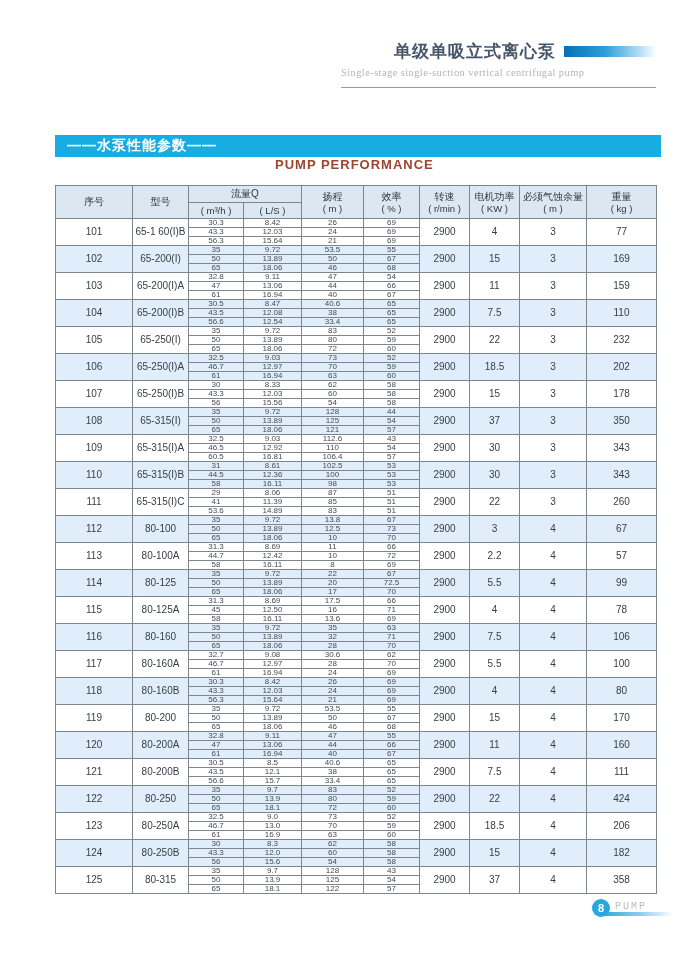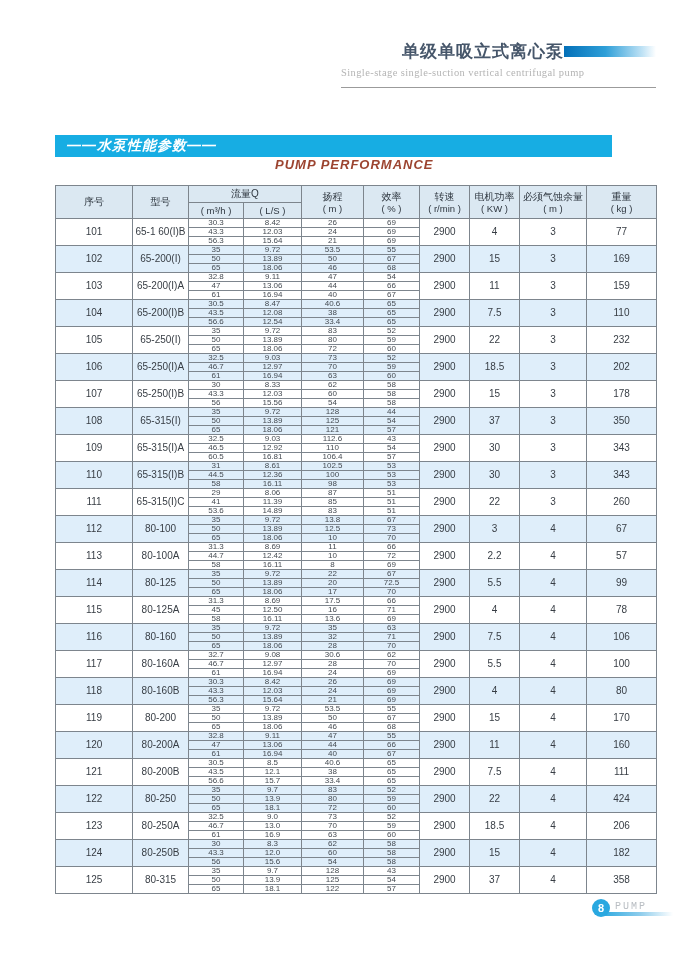--- a/index.html
+++ b/index.html
@@ -2,27 +2,27 @@
 <html><head>
 <meta charset="utf-8">
 <style>
   html,body{margin:0;padding:0;}
   body{
     width:700px;height:956px;position:relative;background:#ffffff;
     font-family:"Liberation Sans",sans-serif;color:#333;overflow:hidden;
   }
   
   .doc-header{position:absolute;top:40px;right:44px;width:315px;}
-  .cn-row{display:flex;justify-content:flex-end;align-items:center;}
+  .cn-row{display:flex;justify-content:flex-end;align-items:center;gap:8px;}
   .cn-title{font-family:"Liberation Serif",serif;font-weight:bold;font-size:17px;color:#46566a;letter-spacing:1px;white-space:nowrap;}
   .grad-bar{width:92px;height:11px;flex:0 0 auto;background:linear-gradient(90deg,#0470b8 0%,#2e9fd8 45%,#bfe2f5 85%,#ffffff 100%);}
   .en-subtitle{margin-top:4px;text-align:left;font-family:"Liberation Serif",serif;font-size:10.5px;color:#b4b4b4;letter-spacing:.4px;}
   .doc-rule{margin-top:9px;border-bottom:1.5px solid #9b9b9b;}
   
-  .section-bar{position:absolute;left:55px;top:135px;width:557px;height:22px;background:#17ade3;display:flex;align-items:center;font-style:italic;}
+  .section-bar{position:absolute;left:55px;top:135px;width:606px;height:22px;background:#17ade3;display:flex;align-items:center;}
   .section-cn{color:#ffffff;font-weight:bold;font-size:14px;margin-left:12px;letter-spacing:1px;white-space:nowrap;}
   .section-en{color:#9c4430;font-weight:bold;font-size:13px;margin-left:58px;letter-spacing:1px;white-space:nowrap;margin-top:36px;}
   
   .tbl-wrap{position:absolute;left:55px;top:185px;}
   table{border-collapse:collapse;table-layout:fixed;width:601px;}
   th,td{border:1px solid #7d858d;text-align:center;vertical-align:middle;padding:0;overflow:hidden;white-space:nowrap;}
   thead th{background:#dbe8f2;font-weight:normal;font-size:10px;color:#2f3740;}
   thead tr.h1 th{height:16px;}
   thead tr.h2 th{height:15px;font-size:9.5px;margin-left:46px;}
   th .unit{display:block;font-size:9.5px;line-height:11px;}

